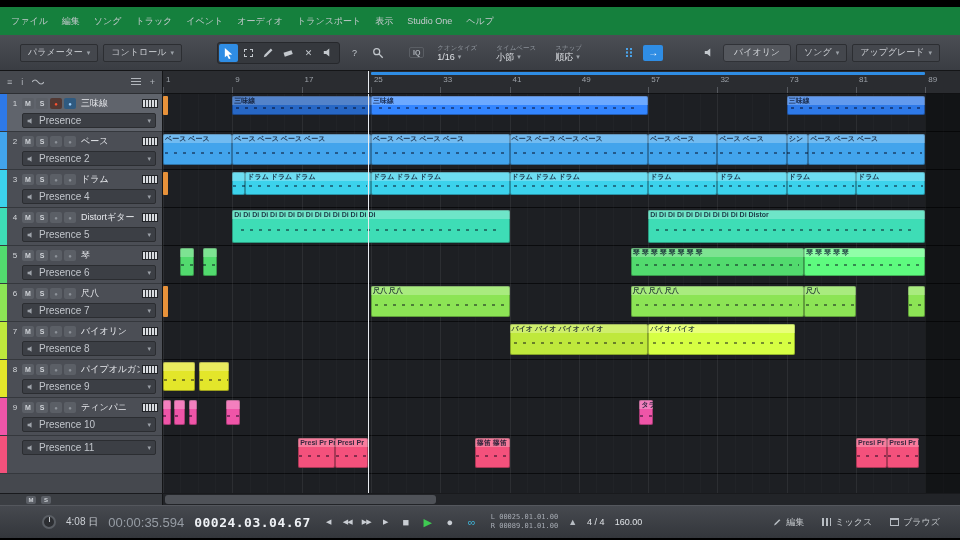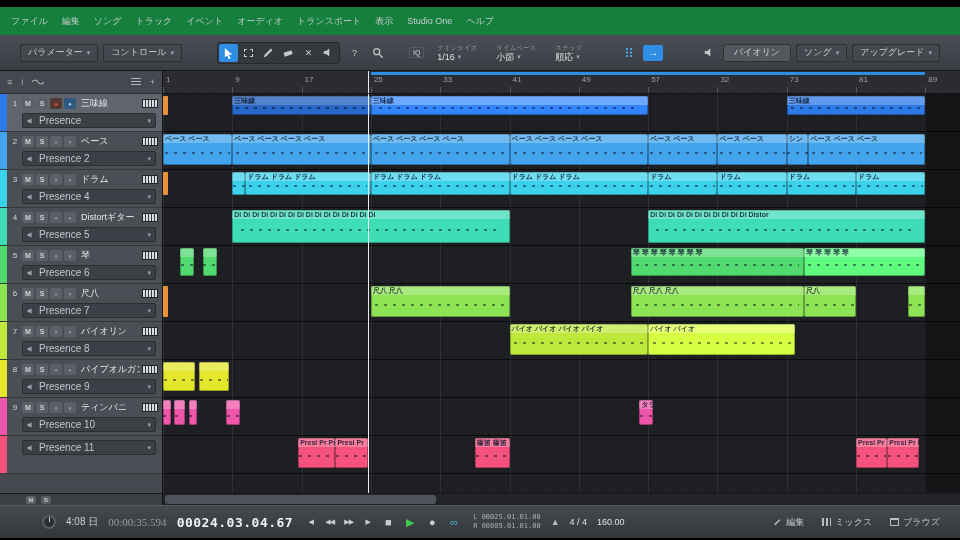--- a/index.html
+++ b/index.html
@@ -80,21 +80,21 @@
 .scrollrow{height:12px;display:flex;background:#2c2e32;border-top:1px solid #191a1d}
 .sr-left{width:163px;background:#3b3e43;display:flex;align-items:center;gap:5px;padding-left:26px;border-right:1px solid #141517}
 .sr-left .tbtn{width:10px;height:8px;font-size:6px}
 .sr-track{flex:1;position:relative;background:#222428}
 .sr-thumb{position:absolute;top:1px;bottom:1px;left:2px;width:34%;background:#4f5258;border-radius:3px}
 .transport{height:33px;background:linear-gradient(#46494f,#33363b);border-top:1px solid #54575d;
   display:flex;align-items:center;padding:0 16px;gap:10px}
 .knob{width:14px;height:14px;border-radius:50%;background:#2c2e32;border:2px solid #5a5e64;position:relative;margin-left:26px}
 .knob::after{content:"";position:absolute;left:50%;top:0;width:1px;height:5px;background:#c6cace}
 .t-len{font-size:10px;color:#ccd0d5;white-space:nowrap}
-.t-sec{font-size:11px;color:#969ca4;font-family:Liberation Serif, serif}
+.t-sec{font-size:13px;color:#969ca4;font-family:Liberation Sans, sans-serif}
 .t-pri{font-size:13px;font-weight:bold;color:#eef1f5;font-family:"DejaVu Sans Mono",monospace;letter-spacing:.5px}
 .t-btns{display:flex;align-items:center;gap:4px}
 .t-btn{color:#c9cdd3;display:flex;align-items:center;justify-content:center;cursor:default}
 .t-btn.s{font-size:7px;width:15px;height:14px;letter-spacing:-1px}
 .t-btn.l{font-size:11px;width:18px;height:16px}
 .t-lr{display:flex;flex-direction:column;justify-content:center;font-size:7px;color:#a8adb5;
   font-family:"DejaVu Sans Mono",monospace;line-height:9px;white-space:nowrap}
 .metro{font-size:9px;color:#b8bdc3}
 .t-sig,.t-tempo{font-size:9px;color:#dfe2e6;white-space:nowrap}
 .page-btn{display:flex;align-items:center;gap:4px;font-size:9px;color:#c6cace;padding:0 4px;white-space:nowrap}

